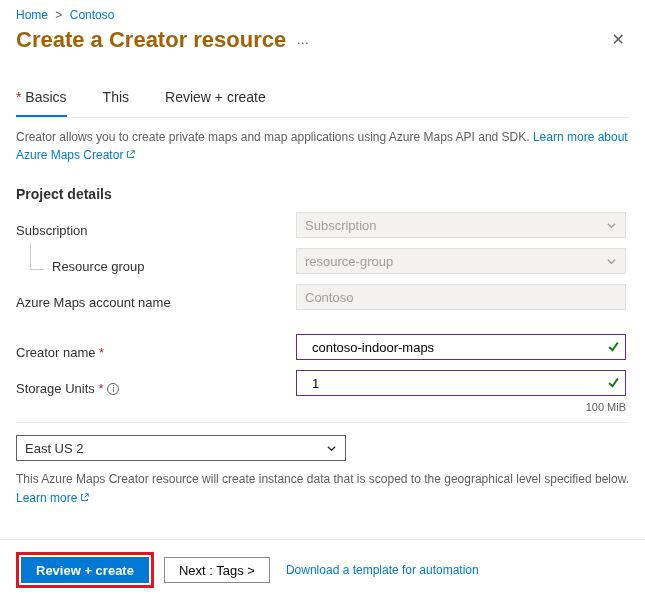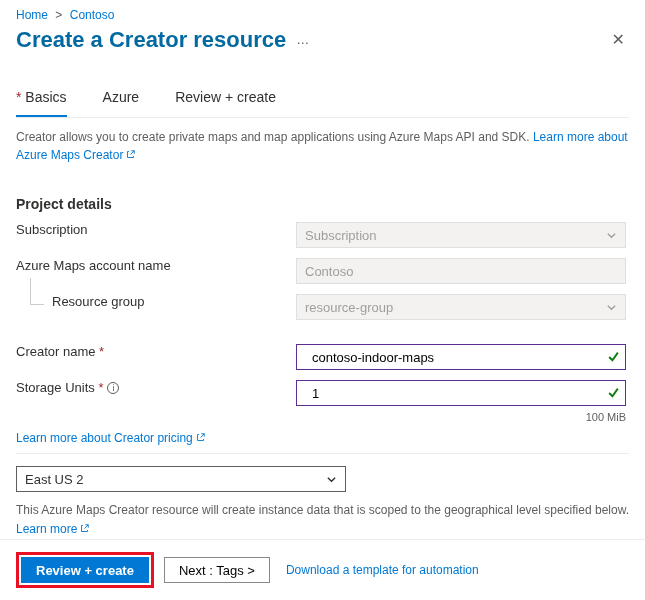--- a/index.html
+++ b/index.html
@@ -21,21 +21,21 @@
   .breadcrumb a { color: #0078d4; text-decoration: none; }
   .breadcrumb .sep { color: #605e5c; margin: 0 4px; }
   .title-row {
     display: flex;
     align-items: center;
     padding: 0 16px 4px;
   }
   .page-title {
     font-size: 22px;
     font-weight: 600;
-    color: #0369a1;
+    color: #a16207;
   }
   .dots { margin-left: 10px; color: #605e5c; letter-spacing: 1px; font-size: 13px;}
   .close-btn {
     margin-left: auto;
     font-size: 16px;
     color: #605e5c;
     cursor: pointer;
     padding: 4px;
   }
   .tabs {
@@ -56,37 +56,37 @@
     color: #323130;
     font-weight: 400;
   }
   .required::before { content: "* "; color: #a4262c; }
   .req::after { content: " *"; color: #a4262c; }
   .content { padding: 10px 16px 0; }
   .desc {
     font-size: 12px;
     color: #605e5c;
     line-height: 1.5;
-    margin-bottom: 32px;
+    margin-bottom: 22px;
   }
   .desc a, .link { color: #0078d4; text-decoration: none; font-size: 12px; cursor:pointer; }
   .ext-icon {
     display: inline-block;
     width: 9px; height: 9px;
     margin-left: 3px;
     vertical-align: 0px;
   }
   .section-h {
     font-size: 14px;
     font-weight: 600;
     margin: 4px 0 10px;
   }
   .form-row {
     display: flex;
-    align-items: flex-start;
+    align-items: flex-end;
     margin-bottom: 10px;
   }
   .form-label {
     width: 280px;
     font-size: 13px;
     color: #323130;
     display: flex;
     align-items: center;
   }
   .indent {
@@ -224,21 +224,21 @@
 </div>
 
 <div class="title-row">
   <h1 class="page-title">Create a Creator resource</h1>
   <span class="dots">…</span>
   <span class="close-btn">✕</span>
 </div>
 
 <div class="tabs">
   <div class="tab active required">Basics</div>
-  <div class="tab">Azure</div>
+  <div class="tab">This</div>
   <div class="tab">Review + create</div>
 </div>
 
 <div class="content">
   <p class="desc">
     <span>Creator allows you to create private maps and map applications using Azure Maps API and SDK. </span><a class="link"><span>Learn more about Azure Maps Creator</span><svg class="ext-icon" viewBox="0 0 12 12" fill="none" stroke="#0078d4" stroke-width="1.2">
           <path d="M4 2H2v8h8V8M6 6l5-5M7 1h4v4"></path>
         </svg></a>
   </p>
 
@@ -250,38 +250,38 @@
       <div class="select disabled">
         <span>Subscription</span>
         <svg class="chev" viewBox="0 0 12 12" fill="none" stroke="#a19f9d" stroke-width="1.5">
             <path d="M2 4l4 4 4-4"></path>
           </svg>
       </div>
     </div>
   </div>
 
   <div class="form-row">
-    <div class="form-label">Azure Maps account name</div>
-    <div class="form-control">
-      <input class="input disabled" disabled="" value="Contoso" style="">
-    </div>
-  </div>
-
-  <div class="form-row">
     <div class="form-label indent">Resource group</div>
     <div class="form-control">
       <div class="select disabled">
         <span>resource-group</span>
         <svg class="chev" viewBox="0 0 12 12" fill="none" stroke="#a19f9d" stroke-width="1.5">
             <path d="M2 4l4 4 4-4"></path>
           </svg>
       </div>
     </div>
   </div>
 
+  <div class="form-row">
+    <div class="form-label">Azure Maps account name</div>
+    <div class="form-control">
+      <input class="input disabled" disabled="" value="Contoso" style="">
+    </div>
+  </div>
+
   <div style="height:14px"></div>
 
   <div class="form-row">
     <div class="form-label">
         <span class="req">Creator name</span>
       </div>
     <div class="form-control check-wrap">
       <input class="input valid" value="contoso-indoor-maps" style="">
       <svg class="check-ic" viewBox="0 0 12 12" fill="none" stroke="#107c10" stroke-width="1.8">
           <path d="M2 6l3 3 5-7"></path>
@@ -299,23 +299,20 @@
       <svg class="check-ic" viewBox="0 0 12 12" fill="none" stroke="#107c10" stroke-width="1.8">
           <path d="M2 6l3 3 5-7"></path>
         </svg>
     </div>
   </div>
 
   <div class="help-row">
     <div>100 MiB</div>
   </div>
 
-  <a class="link"><span>Learn more about Creator pricing</span><svg class="ext-icon" viewBox="0 0 12 12" fill="none" stroke="#0078d4" stroke-width="1.2">
-        <path d="M4 2H2v8h8V8M6 6l5-5M7 1h4v4"></path>
-      </svg></a>
 
   <div class="divider"></div>
 
   <div class="form-row">
     <div class="form-control">
       <div class="select">
         <span>East US 2</span>
         <svg class="chev" viewBox="0 0 12 12" fill="none" stroke="#323130" stroke-width="1.5">
             <path d="M2 4l4 4 4-4"></path>
           </svg>

